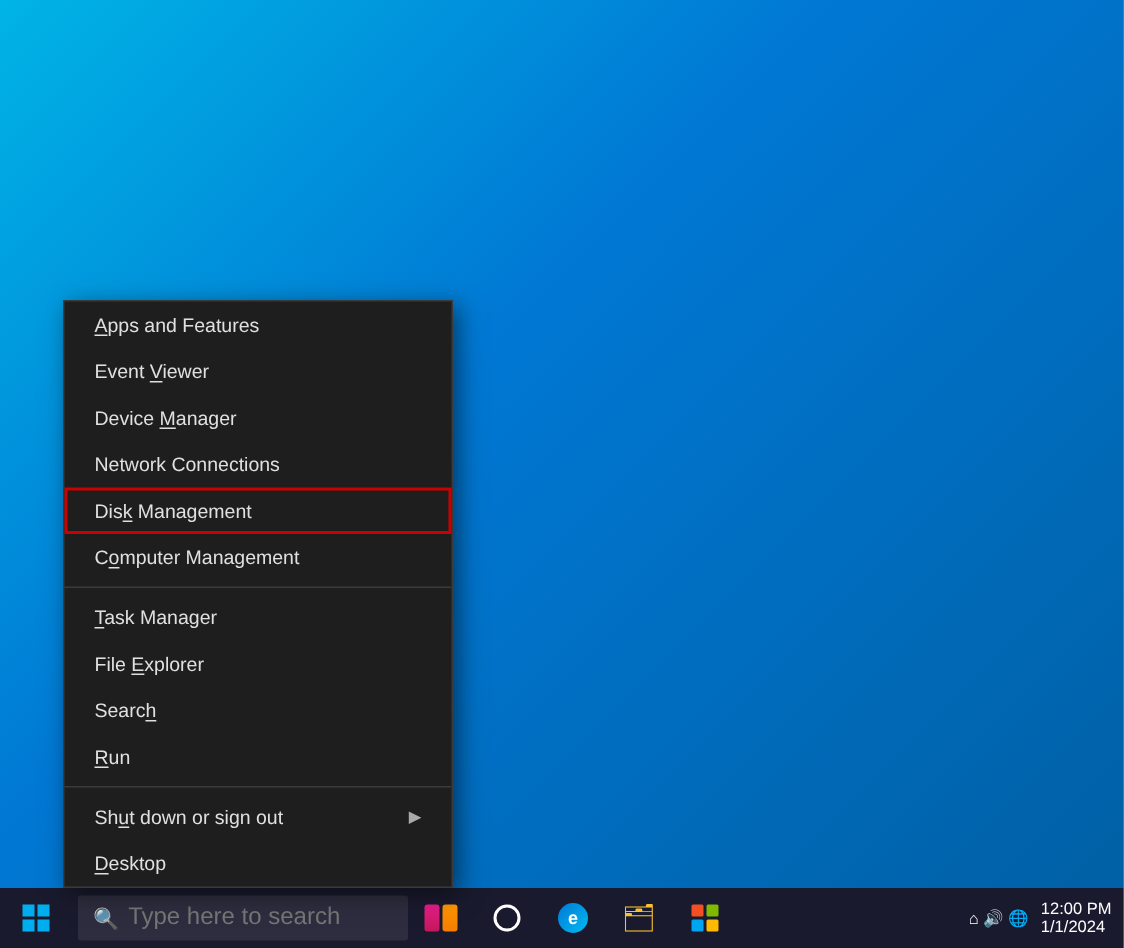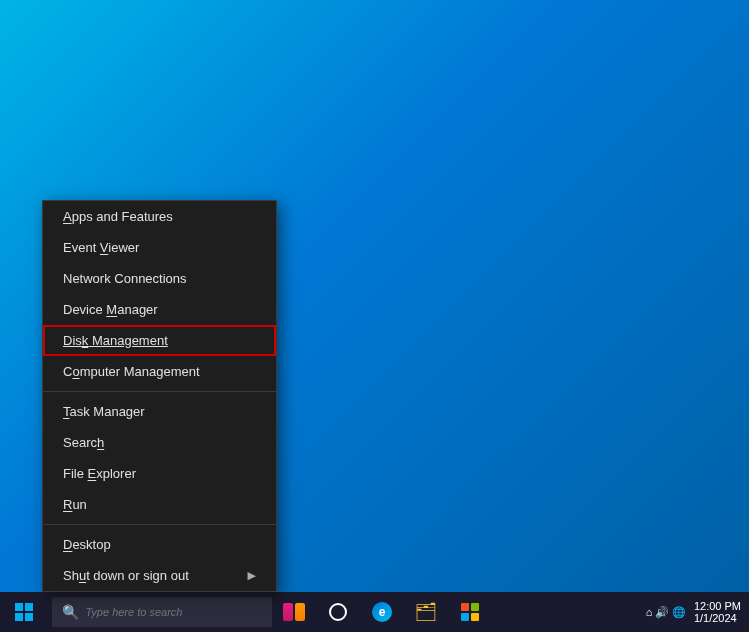--- a/index.html
+++ b/index.html
@@ -66,23 +66,22 @@
       margin-left: 4px;
       padding: 0 10px;
       gap: 6px;
     }
 
     .taskbar-search input {
       background: transparent;
       border: none;
       outline: none;
       color: #aaa;
-      font-size: 11px;
+      font-size: 16px;
       width: 100%;
-      font-style: italic;
     }
 
     .search-glass {
       color: #aaa;
       font-size: 14px;
     }
 
     .taskbar-right {
       margin-left: auto;
       display: flex;
@@ -91,21 +90,21 @@
       color: white;
       font-size: 11px;
       gap: 8px;
     }
 
     
     .context-menu {
       position: absolute;
       left: 42px;
       bottom: 40px;
-      width: 235px;
+      width: 260px;
       background: #1e1e1e;
       border: 1px solid #3a3a3a;
       box-shadow: 4px 4px 15px rgba(0,0,0,0.5);
       z-index: 100;
       text-align: center;
     }
 
     .menu-item {
       padding: 8px 20px;
       color: #e0e0e0;
@@ -114,21 +113,20 @@
       display: flex;
       align-items: center;
       justify-content: space-between;
       position: relative;
     }
 
     .menu-item.highlighted {
       outline: 2px solid #cc0000;
       outline-offset: -2px;
       background: transparent;
-      text-decoration: underline;
     }
 
     .menu-divider {
       height: 1px;
       background: #3a3a3a;
       margin: 4px 0;
     }
 
     .menu-item .underline {
       text-decoration: underline;
@@ -203,51 +201,51 @@
 <div class="desktop">
 
   <div class="context-menu" id="context-menu">
   <div class="menu-item">
         <span><span class="underline">A</span>pps and Features</span>
       </div>
       <div class="menu-item">
         <span>Event <span class="underline">V</span>iewer</span>
       </div>
       <div class="menu-item">
+        <span>Device <span class="underline">M</span>anager</span>
+      </div>
+      <div class="menu-item">
         <span>Network Connections</span>
-      </div>
-      <div class="menu-item">
-        <span>Device <span class="underline">M</span>anager</span>
       </div>
       <div class="menu-item highlighted">
         <span>Dis<span class="underline">k</span> Management</span>
       </div>
       <div class="menu-item">
         <span>C<span class="underline">o</span>mputer Management</span>
       </div>
       <div class="menu-divider"></div>
       <div class="menu-item">
         <span><span class="underline">T</span>ask Manager</span>
       </div>
       <div class="menu-item">
+        <span>File <span class="underline">E</span>xplorer</span>
+      </div>
+      <div class="menu-item">
         <span>Searc<span class="underline">h</span></span>
       </div>
       <div class="menu-item">
-        <span>File <span class="underline">E</span>xplorer</span>
-      </div>
-      <div class="menu-item">
         <span><span class="underline">R</span>un</span>
       </div>
       <div class="menu-divider"></div>
-      <div class="menu-item">
-        <span><span class="underline">D</span>esktop</span>
-      </div>
       <div class="menu-item">
         <span>Sh<span class="underline">u</span>t down or sign out</span>
         <span class="arrow-icon">▶</span>
+      </div>
+      <div class="menu-item">
+        <span><span class="underline">D</span>esktop</span>
       </div>
     </div>
 
   <div class="taskbar">
     <div class="taskbar-start">
       <div class="start-icon">
         <span style="background:#00adef;"></span>
         <span style="background:#00adef;"></span>
         <span style="background:#00adef;"></span>
         <span style="background:#00adef;"></span>

